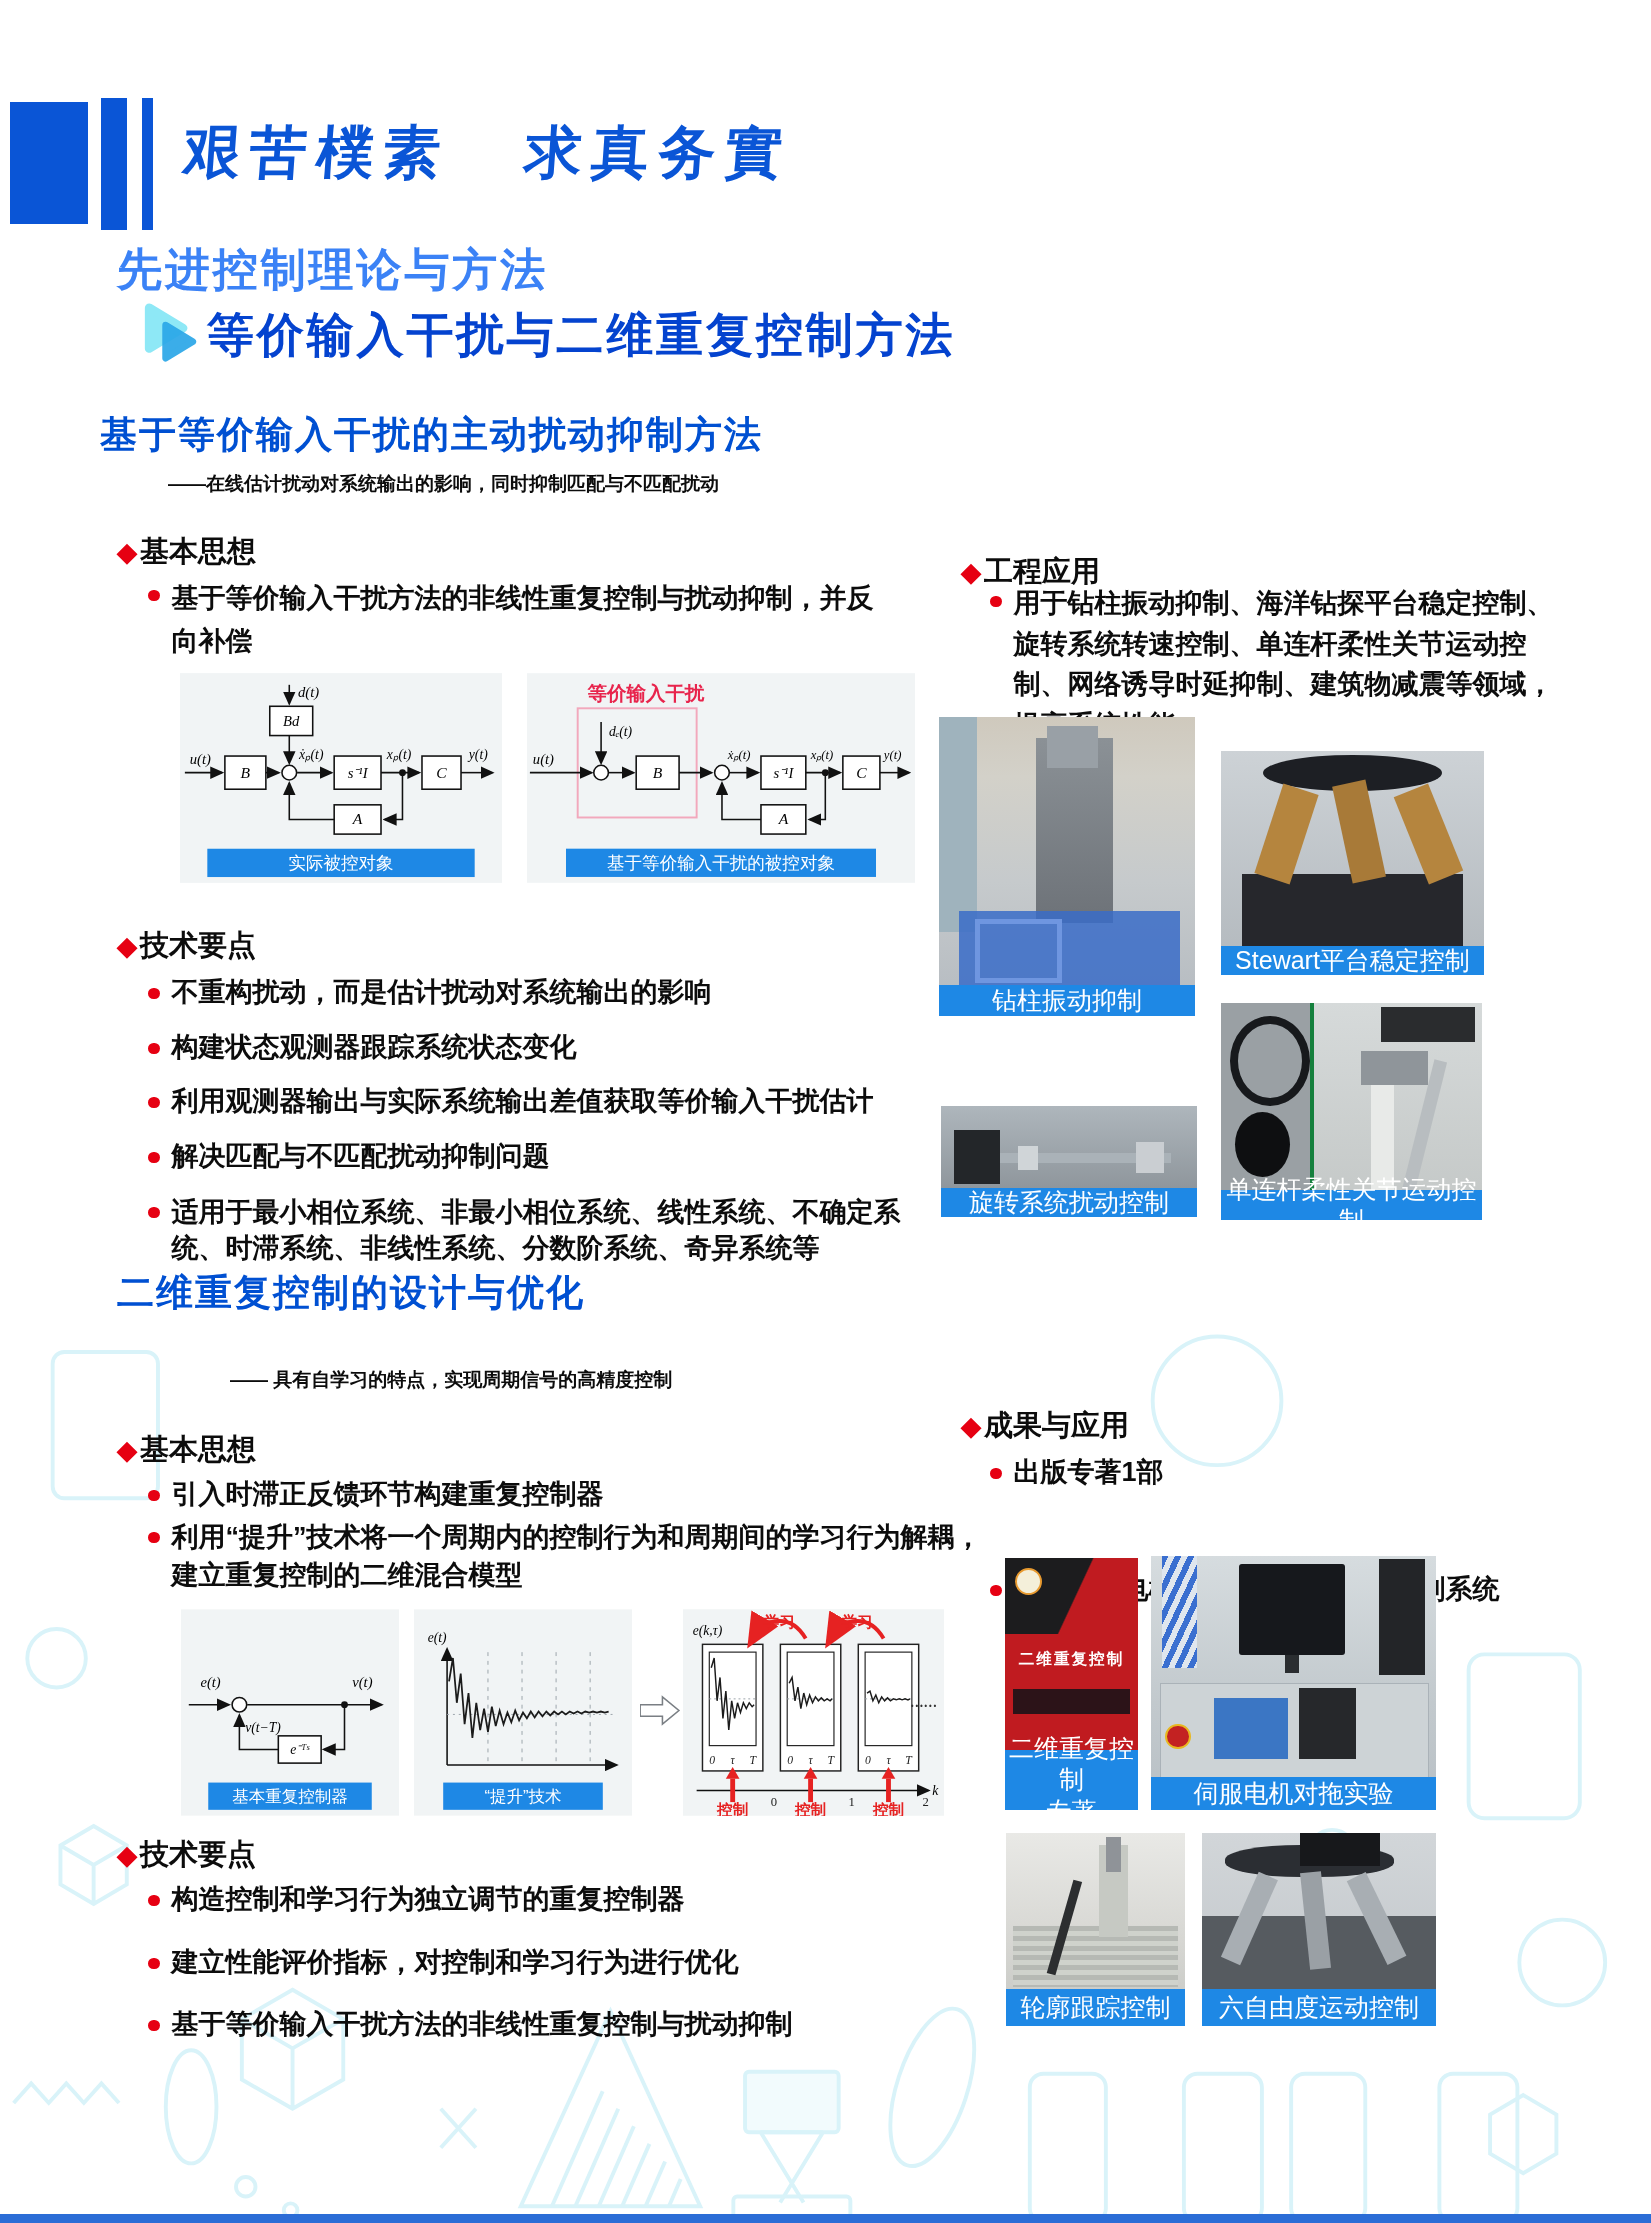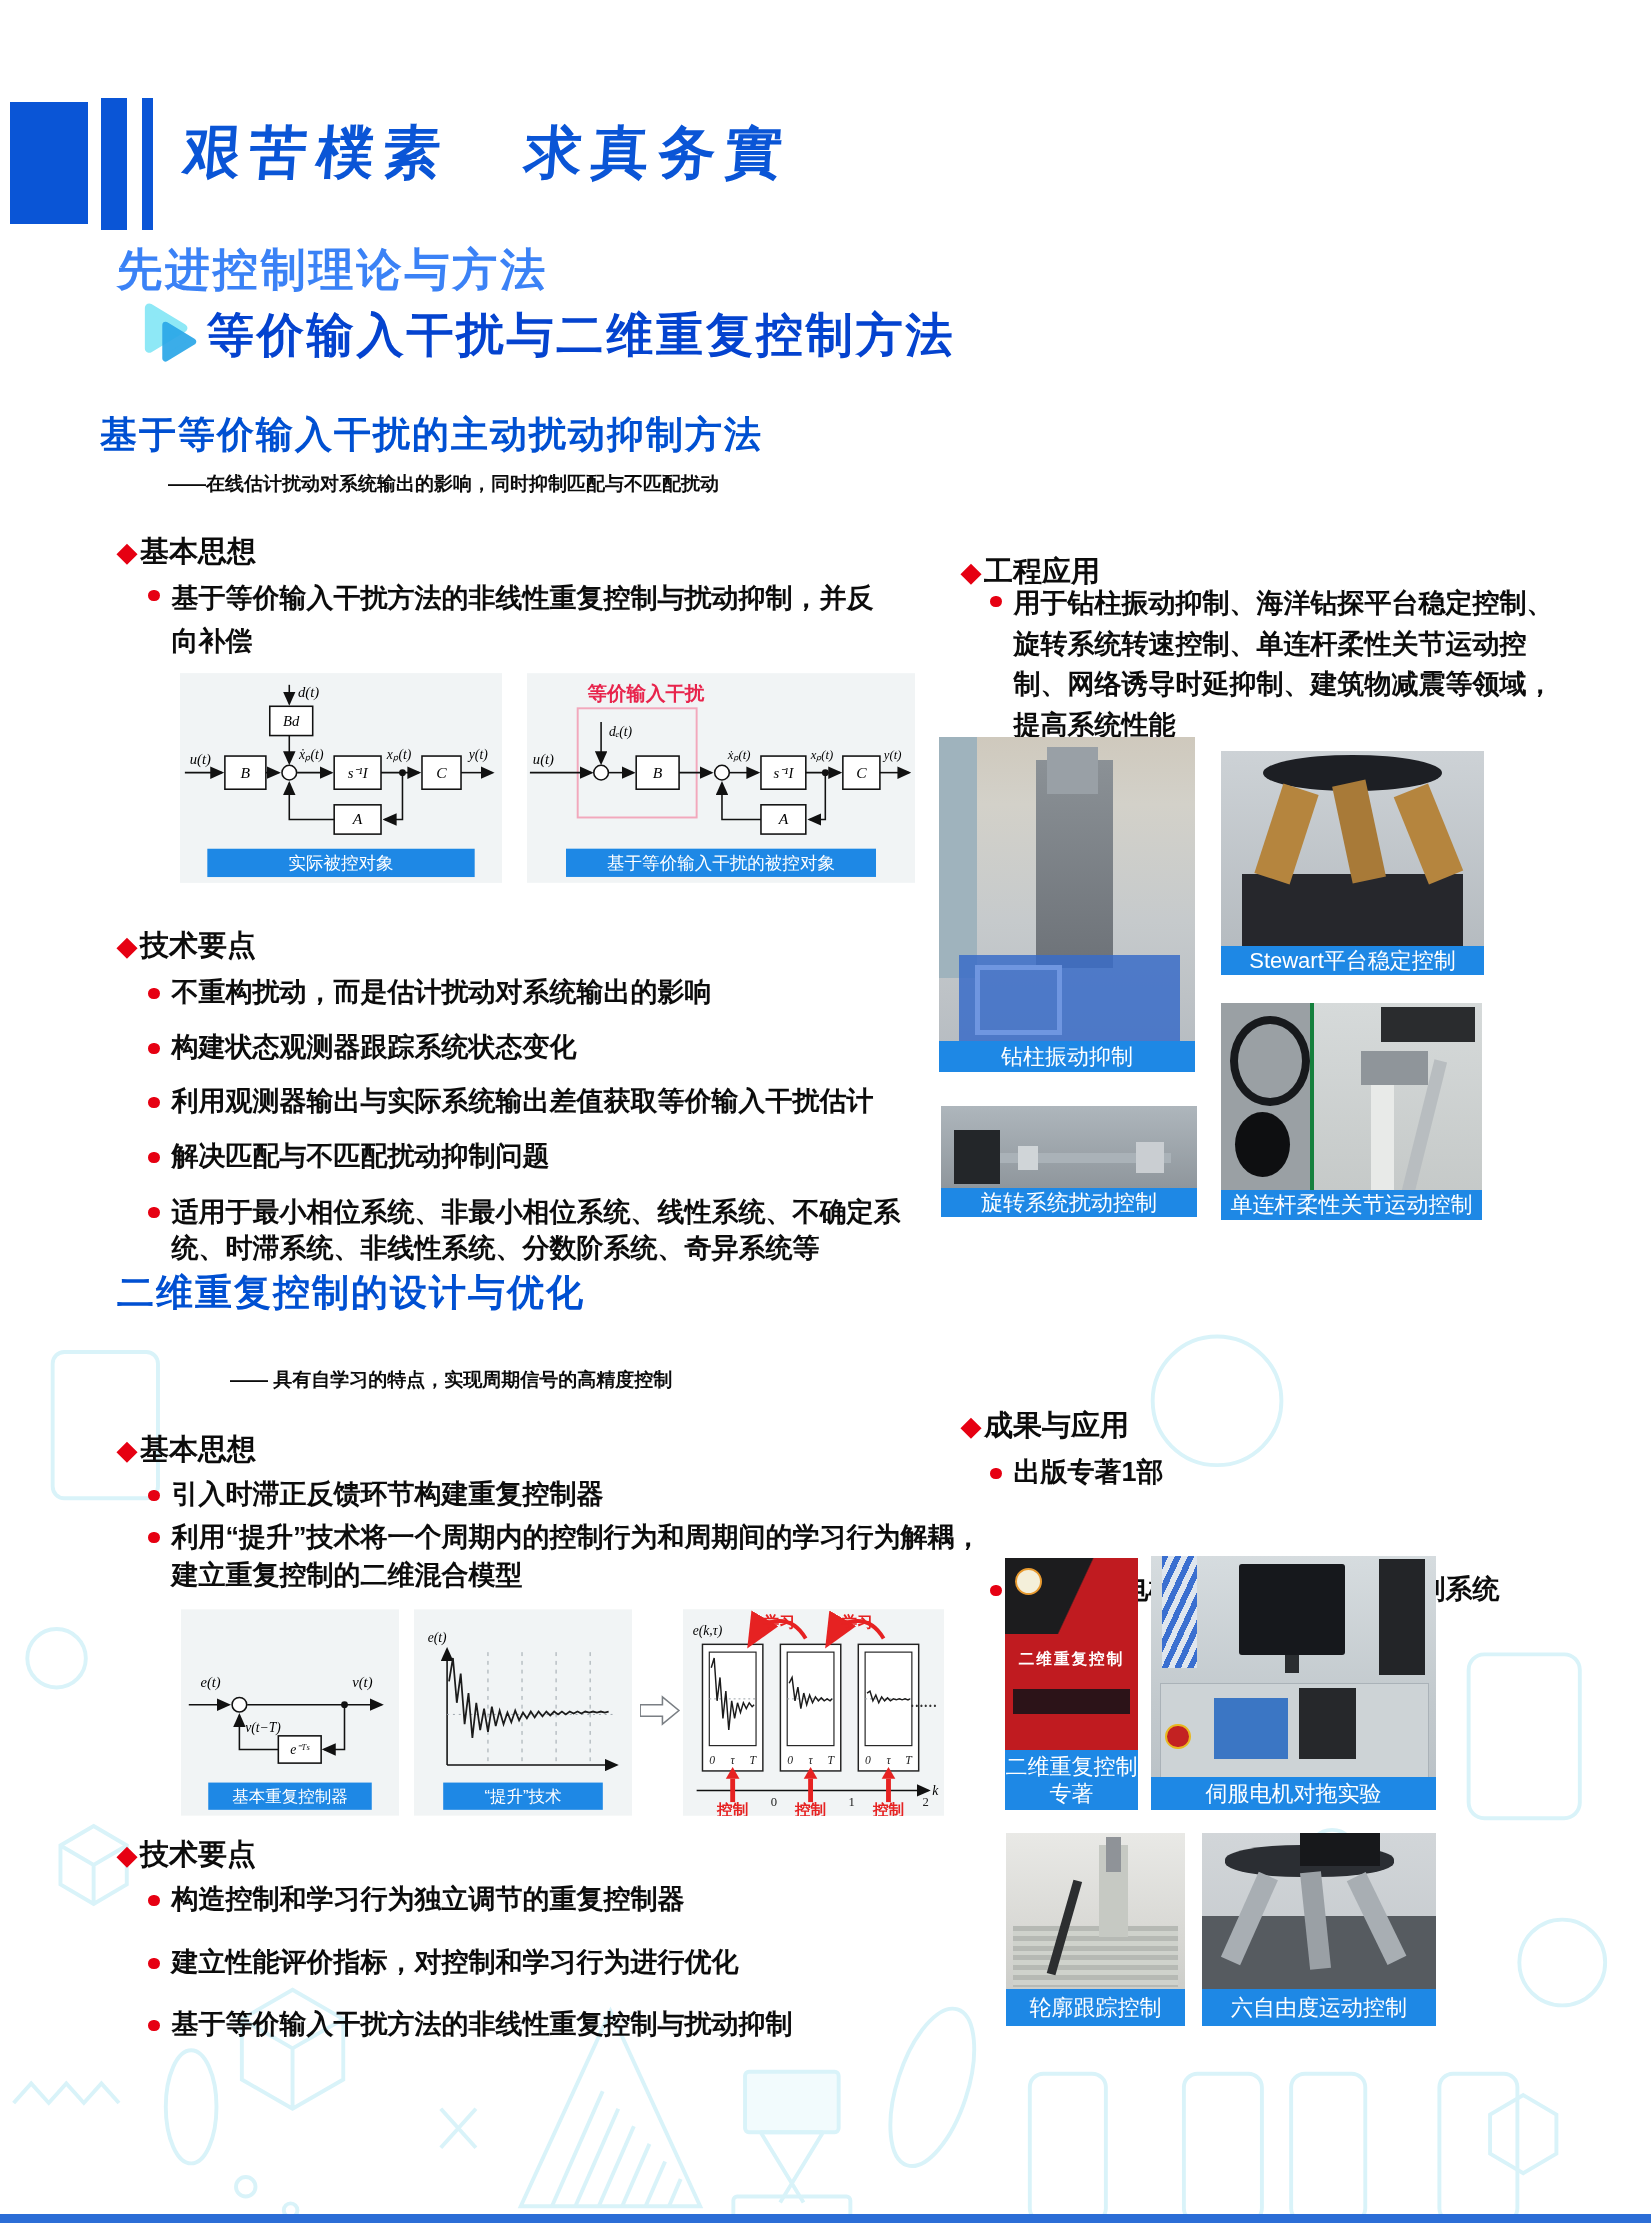--- a/index.html
+++ b/index.html
@@ -14,21 +14,21 @@
   .subT{font-size:19px;font-weight:bold;white-space:nowrap}
   .dhead{display:flex;align-items:center;font-size:29px;font-weight:bold}
   .dhead .dm{color:#e60012;font-size:26px;margin-right:2.9px;line-height:1}
   .blt{position:absolute;display:flex;align-items:flex-start}
   .blt .dot{width:11.7px;height:11.7px;border-radius:50%;background:#e60012;margin:12.7px 11.7px 0 0;flex:none}
   .blt .txt{font-size:27px;font-weight:bold;line-height:1.28}
   .photo{position:absolute;background:#c9ced2;overflow:hidden}
   .ph{position:absolute}
   .cap{position:absolute;left:0;right:0;bottom:0;background:#1e88e5;color:#fff;text-align:center;
        display:flex;flex-direction:column;align-items:center;justify-content:center;
-       font-size:22px;line-height:1.25;font-weight:500}
+       font-size:25px;line-height:1.25;font-weight:500}
   .strip{position:absolute;left:0;top:2214px;width:1651px;height:9.8px;background:#2b6dd6}
   svg text{font-family:"Liberation Serif",serif}
   .svgsans{font-family:"Liberation Sans",sans-serif !important}
 </style>
 </head>
 <body>
 
 <svg width="0" height="0" style="position:absolute">
   <defs>
     <marker id="ah" markerWidth="9" markerHeight="8" refX="7.5" refY="4" orient="auto">
@@ -188,21 +188,21 @@
 
   <div class="abs dhead" style="left:961px;top:552px">
     <span class="dm">◆</span>
     <span>工程应用</span>
   </div>
   <div class="blt" style="left:990px;top:583px;width:571px">
     <span class="dot"></span>
     <span class="txt" style="line-height:1.5">用于钻柱振动抑制、海洋钻探平台稳定控制、旋转系统转速控制、单连杆柔性关节运动控制、网络诱导时延抑制、建筑物减震等领域，提高系统性能</span>
   </div>
 
-  <div class="photo" style="left:939px;top:737px;width:256px;height:335px">
+  <div class="photo" style="left:939px;top:717px;width:256px;height:299px">
     <div class="ph" style="left:0;top:0;right:0;bottom:0;background:linear-gradient(180deg,#cfc9bd 0%,#d3d1c9 20%,#c6cacc 55%,#b4bac0 100%)"></div>
     <div class="ph" style="left:0;top:0;width:15%;height:72%;background:#9fb3bd"></div>
     <div class="ph" style="left:38%;top:7%;width:30%;height:62%;background:linear-gradient(#8b9196,#6d7278)"></div>
     <div class="ph" style="left:42%;top:3%;width:20%;height:14%;background:#99a0a6"></div>
     <div class="ph" style="left:8%;bottom:9%;width:86%;height:26%;background:#3a6cc8;opacity:.85"></div>
     <div class="ph" style="left:14%;bottom:11%;width:30%;height:18%;border:5.9px solid #6f96e0"></div>
     <div class="cap" style="height:31px">
         <span>钻柱振动抑制</span>
       </div>
   </div>

